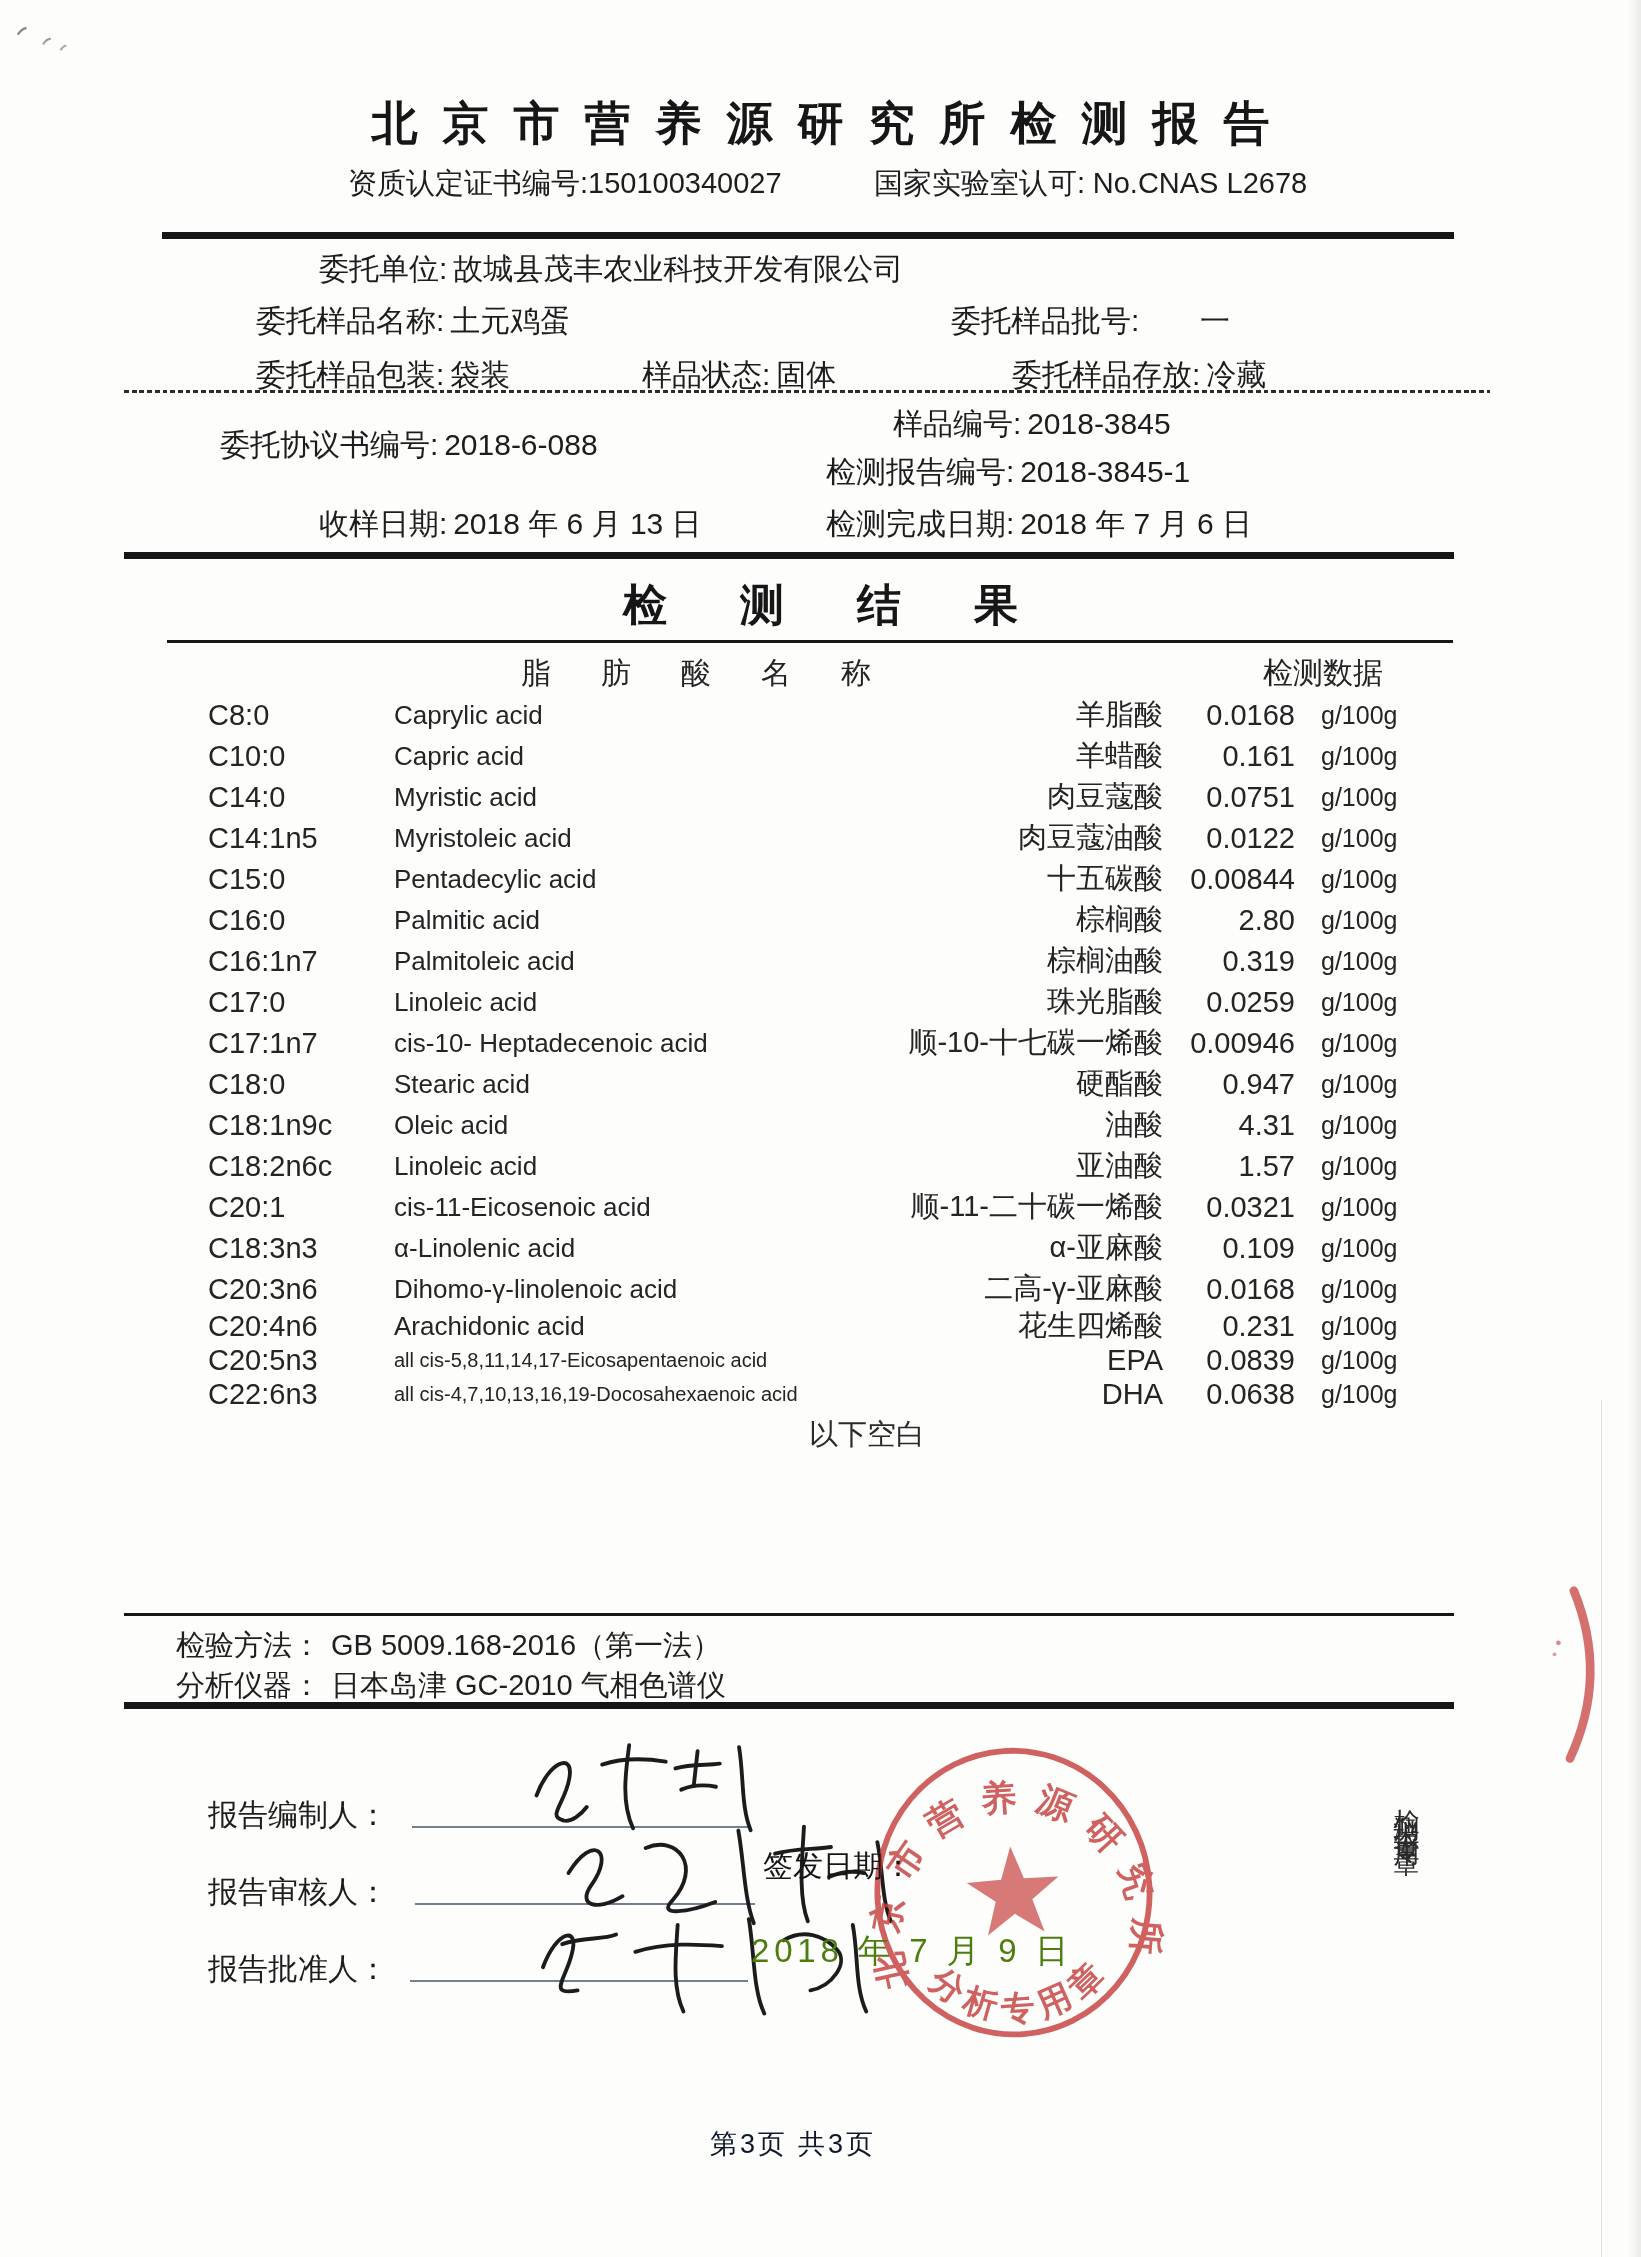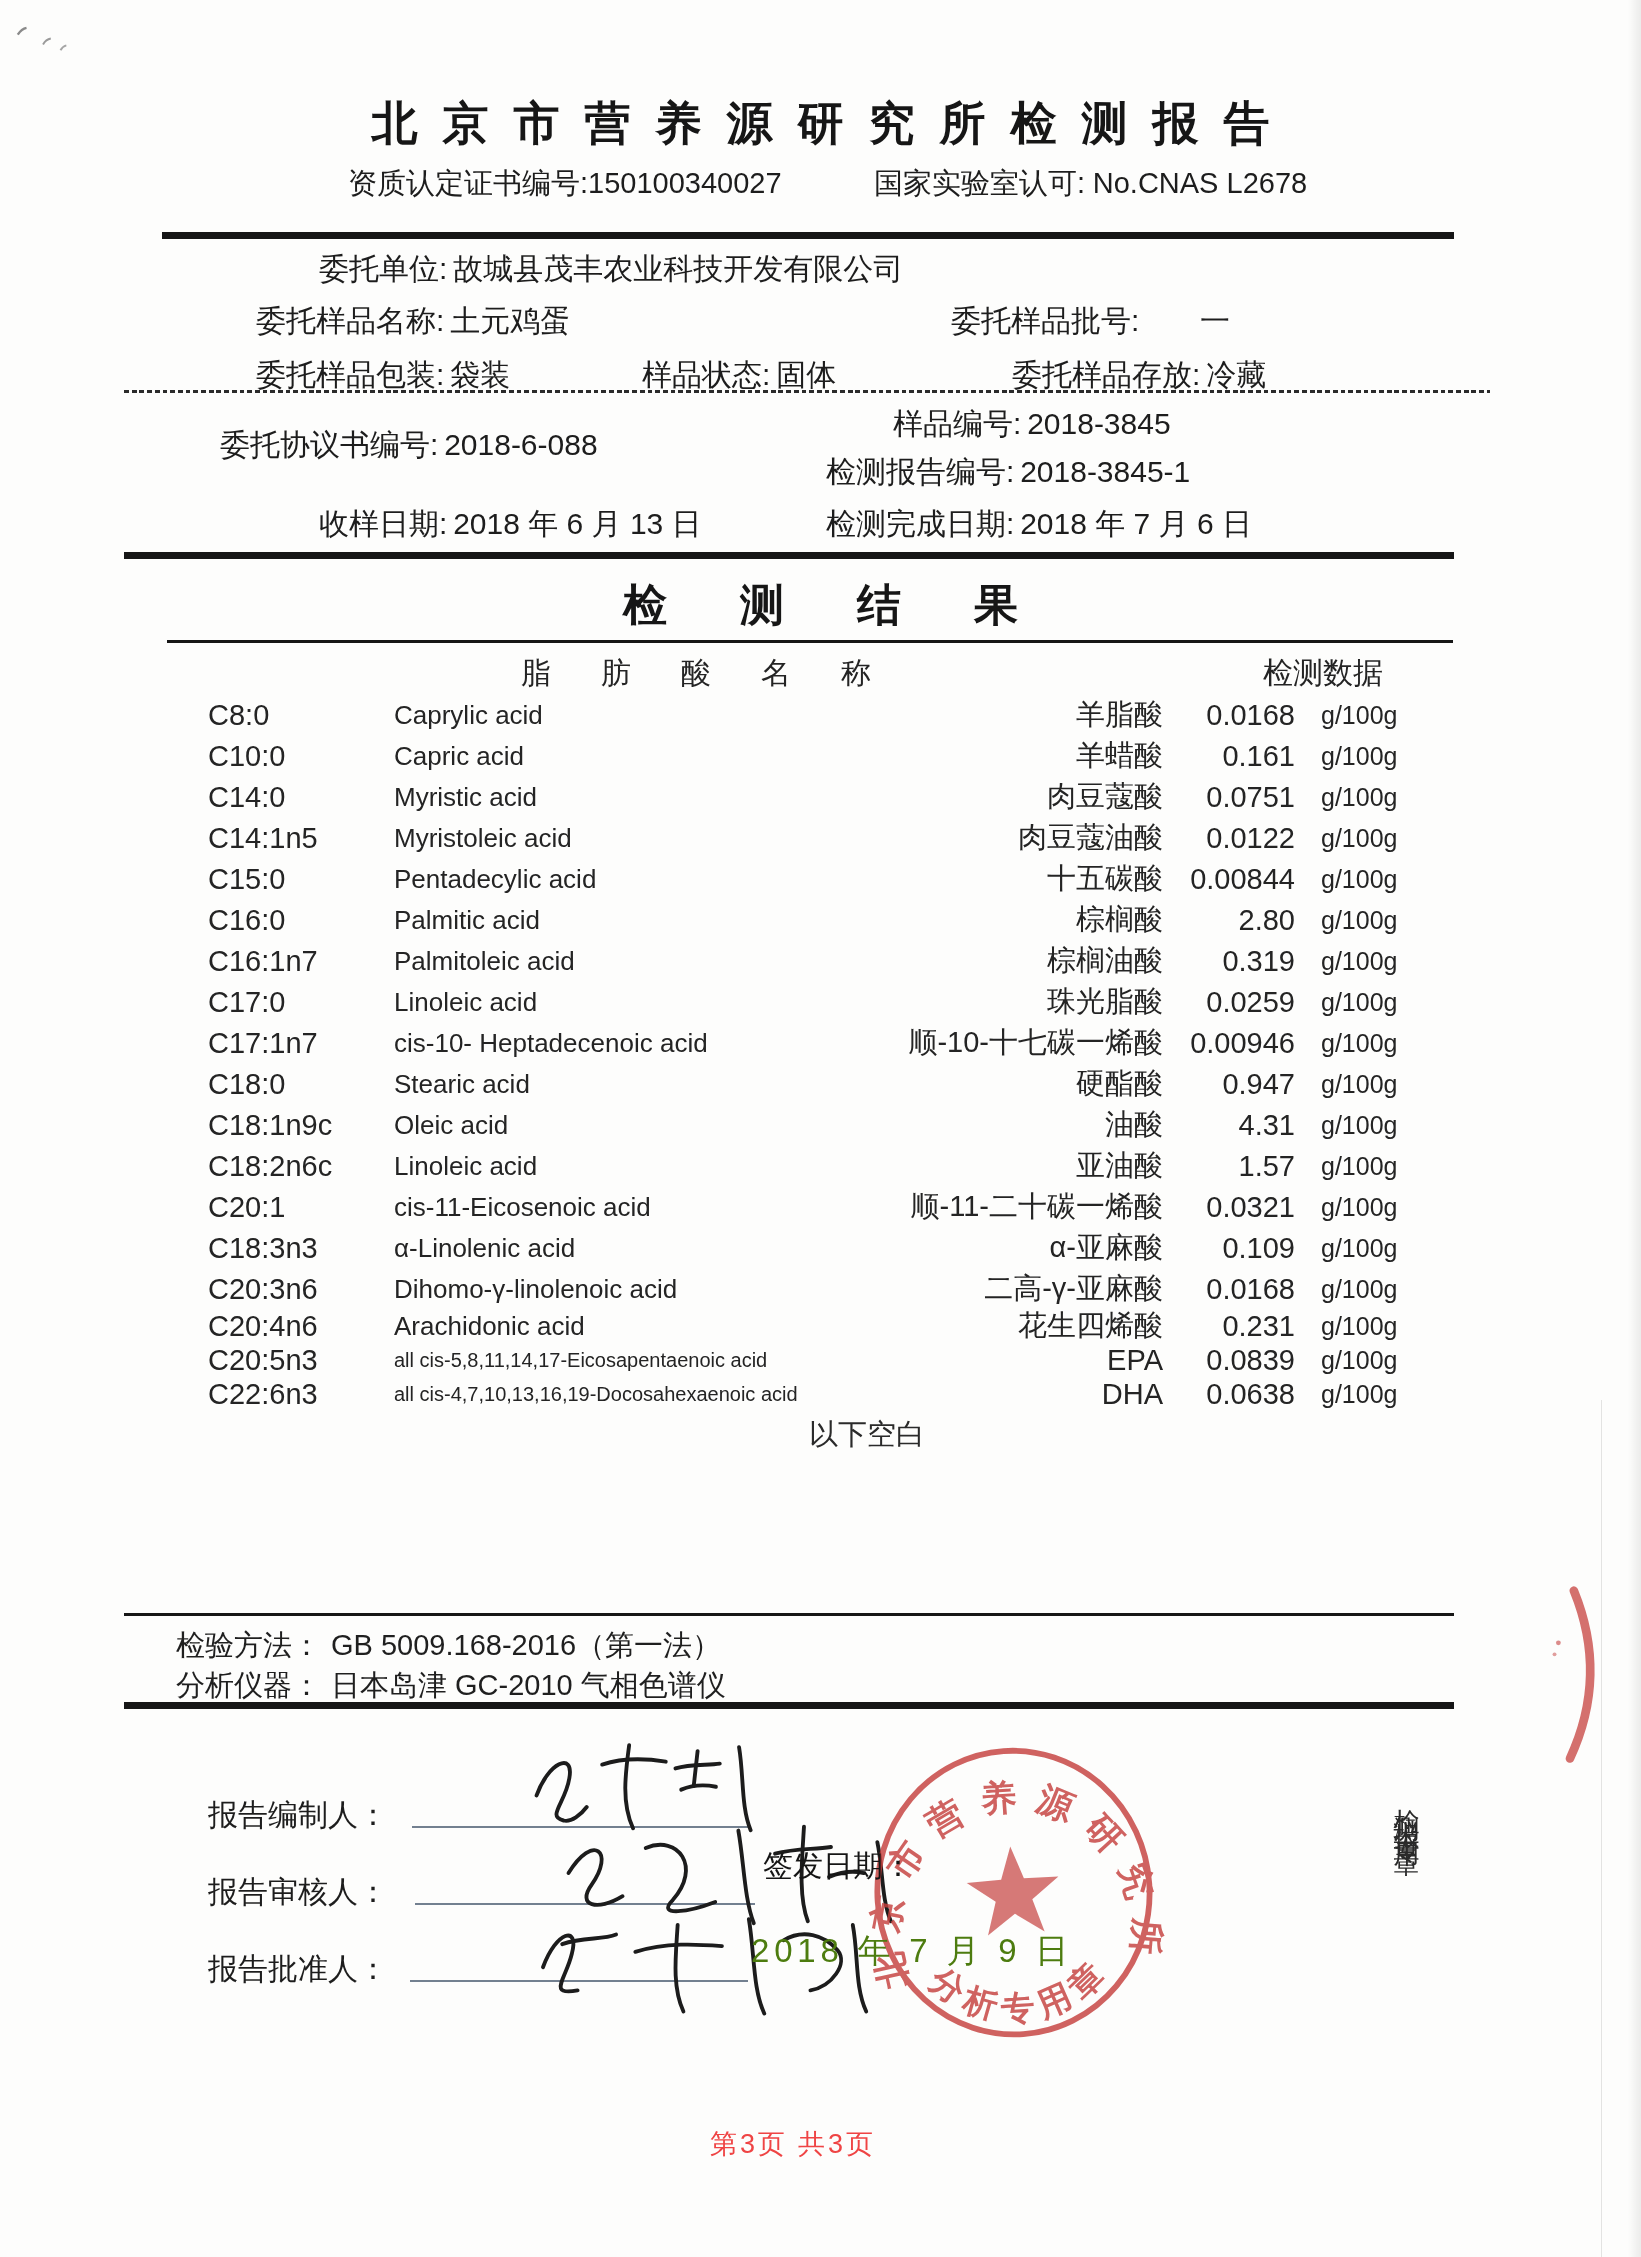--- a/index.html
+++ b/index.html
@@ -58,21 +58,21 @@
   .sign-label{font-size:30px;color:#1d1d1d;}
   .sig-line{position:absolute;height:1.9px;background:#5a6a7d;opacity:.85;}
   .signature svg{display:block;}
   .issue-label{left:763px;top:1846px;font-size:30px;color:#151515;z-index:6;}
   .issue-date{left:751px;top:1929px;font-size:33px;letter-spacing:4.8px;color:#4d7c0f;z-index:6;}
   .side-note{
     left:1390px;top:1788px;
     writing-mode:vertical-rl;text-orientation:upright;
     font-size:26px;letter-spacing:6.8px;color:#2a2a2a;
   }
-  .footer{left:710px;top:2126px;font-size:27px;letter-spacing:2.9px;color:#ef4444;}
+  .footer{left:710px;top:2126px;font-size:27px;letter-spacing:2.9px;color:#0f172a;}
   
   .edge-shade{position:absolute;top:0;right:0;width:13.5px;height:100%;
     background:linear-gradient(90deg,rgba(0,0,0,0) 0,rgba(0,0,0,.07) 100%);}
   .fold-line{position:absolute;left:1601px;top:1400px;width:1px;height:857px;background:rgba(110,110,110,.18);}
 </style>
 </head>
 <body>
 
 <div id="page">
 

